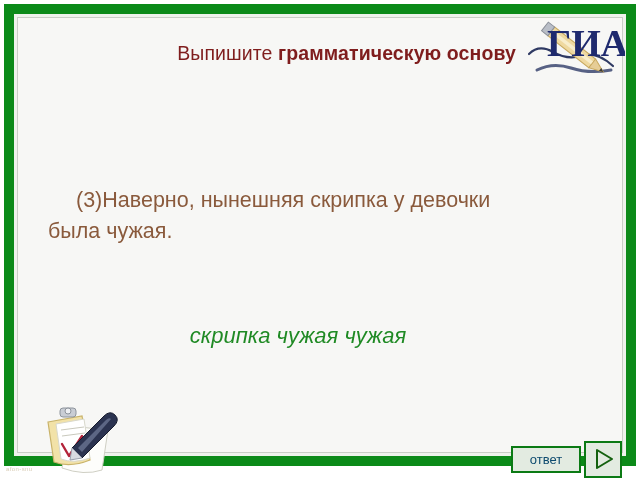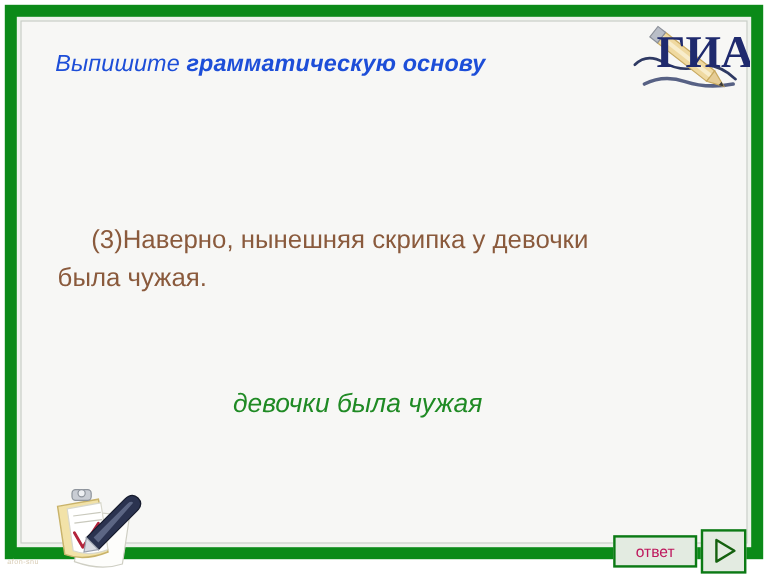--- a/index.html
+++ b/index.html
@@ -59,26 +59,25 @@
     width: 100%;
     height: 100%;
   }
 
   
   .title {
     position: absolute;
     left: 28px;
     top: 22px;
     width: 470px;
-    text-align: left;
-    color: #1d4ed8;
+    text-align: right;
+    color: #7f1d1d;
     font-size: 19.5px;
     line-height: 27px;
     letter-spacing: 0.1px;
-    font-style: italic;
   }
   .title .bold {
     font-weight: bold;
   }
 
   
   .logo {
     position: absolute;
     left: 523px;
     top: 14px;
@@ -123,21 +122,21 @@
   
   .answer-button {
     position: absolute;
     left: 493px;
     top: 428px;
     width: 70px;
     height: 27px;
     background: #e3ebe1;
     border: 2px solid #0b7a14;
     box-sizing: border-box;
-    color: #be185d;
+    color: #0c4a6e;
     font-size: 13px;
     line-height: 23px;
     text-align: center;
     cursor: pointer;
   }
   .next-button {
     position: absolute;
     left: 566px;
     top: 423px;
     width: 38px;
@@ -171,21 +170,21 @@
     <div class="frame-mid">
       <div class="frame-inner">
         <div class="canvas">
 
           <div class="title">
             <span>Выпишите </span><span class="bold">грамматическую основу</span><br>
           </div>
 
           <div class="body-text">(3)Наверно, нынешняя скрипка у девочки была чужая.</div>
 
-          <div class="answer">девочки была чужая</div>
+          <div class="answer">скрипка чужая чужая</div>
 
           <div class="clipboard-icon">
             <svg width="96" height="80" viewBox="0 0 96 80">
 
               <path d="M38 26 L76 30 L70 70 Q52 76 30 68 Z" fill="#fdfdfb" stroke="#cfcfc4" stroke-width="1"></path>
 
               <path d="M16 22 L50 16 L58 60 Q38 68 22 62 Z" fill="#f2e2a8" stroke="#c9b36a" stroke-width="1.2"></path>
 
               <path d="M24 24 L52 19 L58 58 Q42 64 29 59 Z" fill="#ffffff" stroke="#d8d8cc" stroke-width="1"></path>
 

